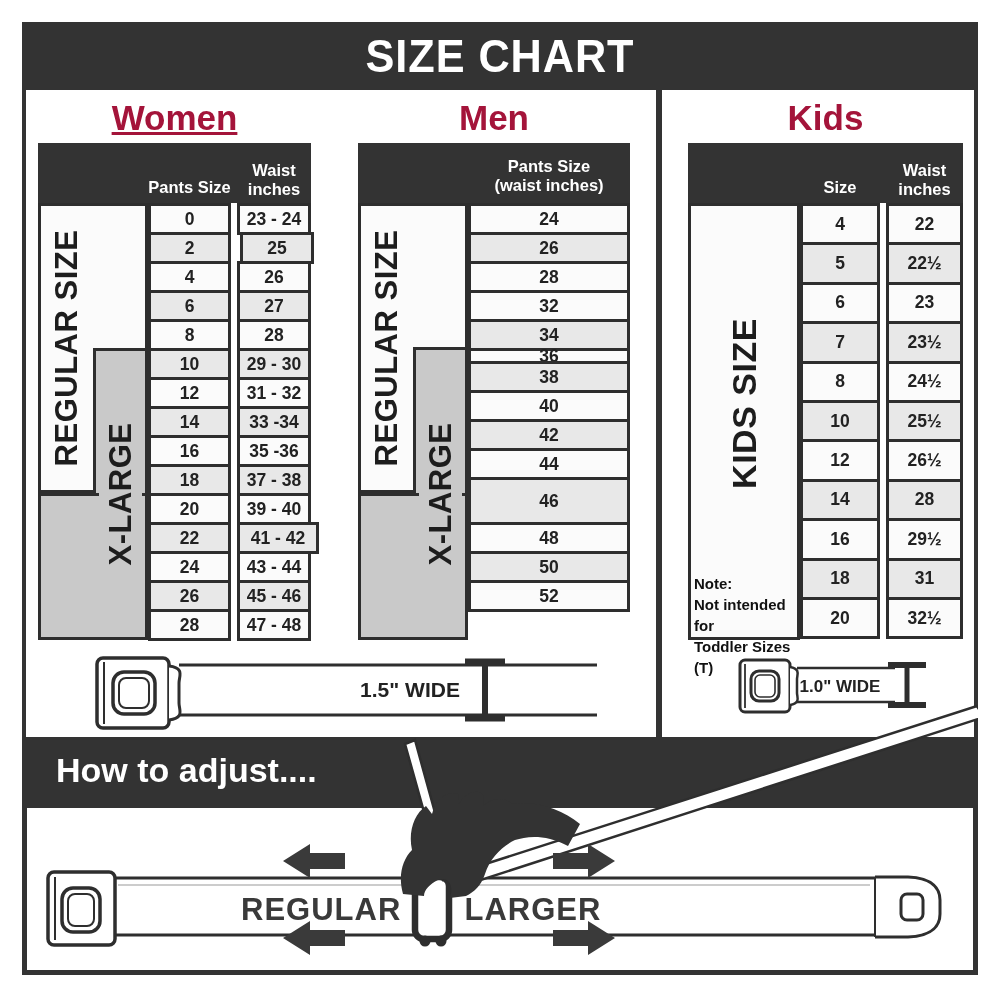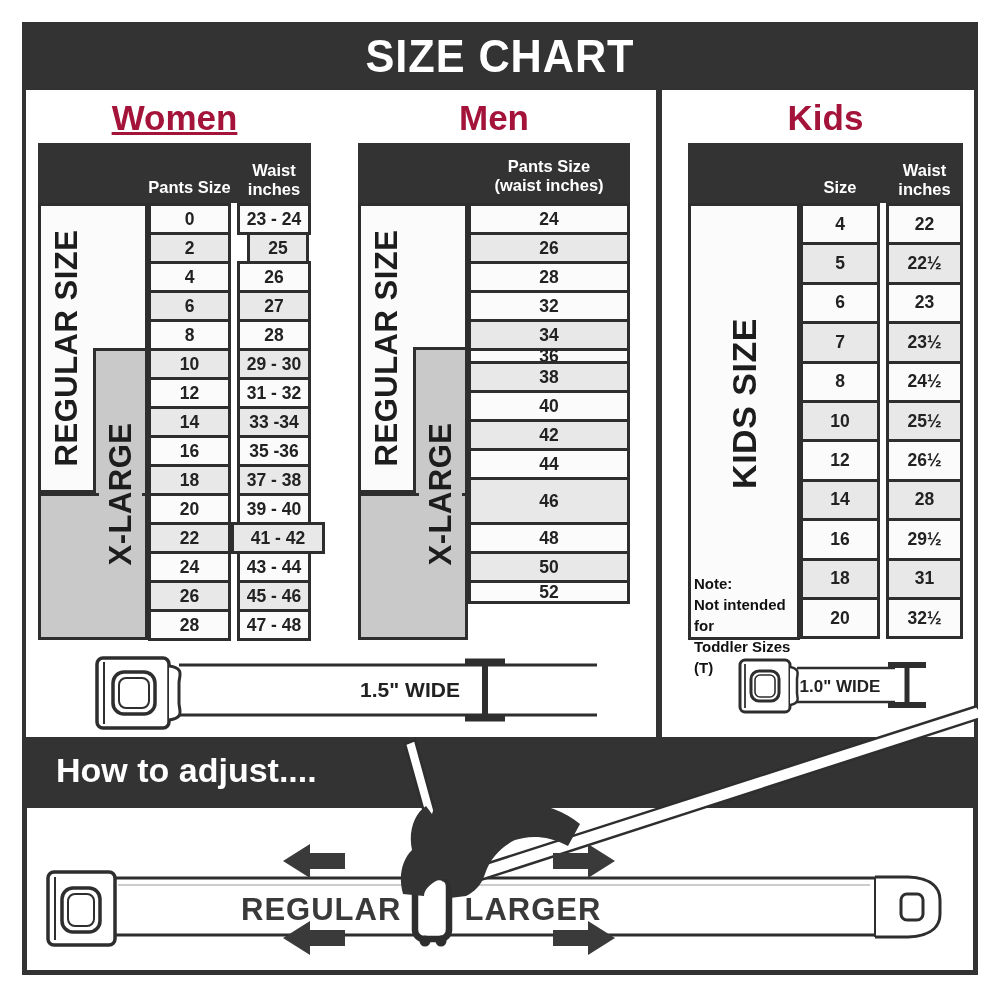--- a/index.html
+++ b/index.html
@@ -73,21 +73,21 @@
     <div class="abs vwrap" style="left:52px;top:205px;width:60px;height:292px;">
       <span class="vlabel" style="font-size:31px;">X-LARGE</span>
     </div>
     <div class="rows" id="women-rows" style="left:110px;top:60px;">
         <div class="trow" style="height: 32px;">
           <div class="tcell" style="width: 83px;">0</div>
           <div class="tcell" style="width: 74px; margin-left: 6px;">23 - 24</div>
         </div>
         <div class="trow alt" style="height: 32px;">
           <div class="tcell" style="width: 83px;">2</div>
-          <div class="tcell" style="width: 62px; margin-left: 16px;">25</div>
+          <div class="tcell" style="width: 74px; margin-left: 9px;">25</div>
         </div>
         <div class="trow" style="height: 32px;">
           <div class="tcell" style="width: 83px;">4</div>
           <div class="tcell" style="width: 74px; margin-left: 6px;">26</div>
         </div>
         <div class="trow alt" style="height: 32px;">
           <div class="tcell" style="width: 83px;">6</div>
           <div class="tcell" style="width: 74px; margin-left: 6px;">27</div>
         </div>
         <div class="trow" style="height: 32px;">
@@ -113,21 +113,21 @@
         <div class="trow alt" style="height: 32px;">
           <div class="tcell" style="width: 83px;">18</div>
           <div class="tcell" style="width: 74px; margin-left: 6px;">37 - 38</div>
         </div>
         <div class="trow" style="height: 32px;">
           <div class="tcell" style="width: 83px;">20</div>
           <div class="tcell" style="width: 74px; margin-left: 6px;">39 - 40</div>
         </div>
         <div class="trow alt" style="height: 32px;">
           <div class="tcell" style="width: 83px;">22</div>
-          <div class="tcell" style="width: 94px; ">41 - 42</div>
+          <div class="tcell" style="width: 82px; margin-left: 6px;">41 - 42</div>
         </div>
         <div class="trow" style="height: 32px;">
           <div class="tcell" style="width: 83px;">24</div>
           <div class="tcell" style="width: 74px; margin-left: 6px;">43 - 44</div>
         </div>
         <div class="trow alt" style="height: 32px;">
           <div class="tcell" style="width: 83px;">26</div>
           <div class="tcell" style="width: 74px; margin-left: 6px;">45 - 46</div>
         </div>
         <div class="trow" style="height: 32px;">
@@ -187,21 +187,21 @@
         </div>
         <div class="trow alt" style="height: 48px;">
           <div class="tcell" style="width: 162px;">46</div>
         </div>
         <div class="trow" style="height: 32px;">
           <div class="tcell" style="width: 162px;">48</div>
         </div>
         <div class="trow alt" style="height: 32px;">
           <div class="tcell" style="width: 162px;">50</div>
         </div>
-        <div class="trow" style="height: 24px; text-align: right;">
+        <div class="trow" style="height: 32px; text-align: right;">
           <div class="tcell" style="width: 162px;">52</div>
         </div>
       </div>
   </div>
 
   <div class="abs" style="left:688px;top:143px;width:275px;height:500px;">
     <div class="abs thead" style="left:0;top:0;width:275px;height:60px;">
       <span class="hl" style="left:112px;width:80px;bottom:6px;">Size</span>
       <span class="hl" style="left:198px;width:77px;bottom:4px;">
         <span>Waist</span><br>

